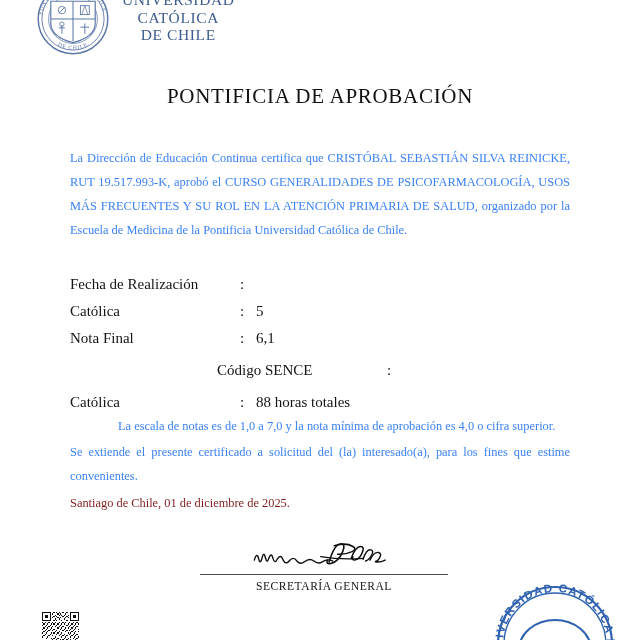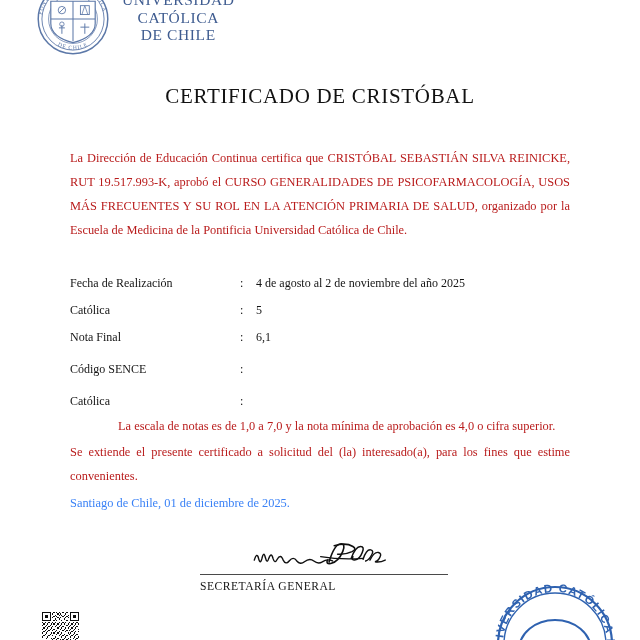--- a/index.html
+++ b/index.html
@@ -56,66 +56,67 @@
   }
 
   
   .body-block {
     position: absolute;
     left: 70px;
     width: 500px;
     font-size: 12.4px;
     line-height: 24px;
     text-align: justify;
-    color: #b91c1c;
+    color: #3b82f6;
   }
   #intro-paragraph { top: 146px; }
 
   
   .details {
     position: absolute;
     left: 70px;
     top: 276px;
     width: 480px;
-    font-size: 12px;
+    font-size: 15px;
     color: #141414;
   }
   .detail-row {
     display: flex;
     align-items: baseline;
     height: 27px;
   }
-  .detail-row.gap { margin-top: 5px; }
+  .detail-row.gap { margin-top: 5px; justify-content: center; }
   .detail-label {
     width: 170px;
     flex: 0 0 170px;
   }
   .detail-colon {
     width: 16px;
     flex: 0 0 16px;
   }
   .detail-value { flex: 1 1 auto; }
 
   #scale-note { top: 414px; margin-left: 48px; }
   #issue-note { top: 440px; font-family: Liberation Serif, serif; }
 
   .place-date {
     position: absolute;
     left: 70px;
     top: 496px;
     font-size: 12.4px;
-    color: #3b82f6;
+    color: #7f1d1d;
   }
 
   
   .signature-area {
     position: absolute;
     left: 200px;
     top: 536px;
     width: 248px;
+    text-align: center;
   }
   .signature-mark {
     height: 38px;
     position: relative;
   }
   .signature-mark svg {
     position: absolute;
     left: 50%;
     top: 0;
     transform: translateX(-50%);
@@ -187,30 +188,29 @@
     </svg>
   </div>
 
   <div class="header-text">
     <div>UNIVERSIDAD</div>
     <div>CATÓLICA</div>
     <div>DE CHILE</div>
   </div>
 </div>
 
-<div class="doc-title">CERTIFICADO DE CRISTÓBAL</div>
+<div class="doc-title">PONTIFICIA DE APROBACIÓN</div>
 
 <div class="body-block" id="intro-paragraph">La Dirección de Educación Continua certifica que CRISTÓBAL SEBASTIÁN SILVA REINICKE, RUT 19.517.993-K, aprobó el CURSO GENERALIDADES DE PSICOFARMACOLOGÍA, USOS MÁS FRECUENTES Y SU ROL EN LA ATENCIÓN PRIMARIA DE SALUD, organizado por la Escuela de Medicina de la Pontificia Universidad Católica de Chile.</div>
 
 <div class="details">
 
   <div class="detail-row">
     <span class="detail-label">Fecha de Realización</span>
     <span class="detail-colon">:</span>
-    <span class="detail-value">4 de agosto al 2 de noviembre del año 2025</span>
   </div>
 
   <div class="detail-row">
     <span class="detail-label">Católica</span>
     <span class="detail-colon">:</span>
     <span class="detail-value">5</span>
   </div>
 
   <div class="detail-row">
     <span class="detail-label">Nota Final</span>
@@ -219,20 +219,21 @@
   </div>
 
   <div class="detail-row gap">
     <span class="detail-label">Código SENCE</span>
     <span class="detail-colon">:</span>
   </div>
 
   <div class="detail-row gap">
     <span class="detail-label">Católica</span>
     <span class="detail-colon">:</span>
+    <span class="detail-value">88 horas totales</span>
   </div>
 </div>
 
 <div class="body-block" id="scale-note">La escala de notas es de 1,0 a 7,0 y la nota mínima de aprobación es 4,0 o cifra superior.</div>
 <div class="body-block" id="issue-note">Se extiende el presente certificado a solicitud del (la) interesado(a), para los fines que estime convenientes.</div>
 
 <div class="place-date">Santiago de Chile, 01 de diciembre de 2025.</div>
 
 <div class="signature-area">
   <div class="signature-mark">

